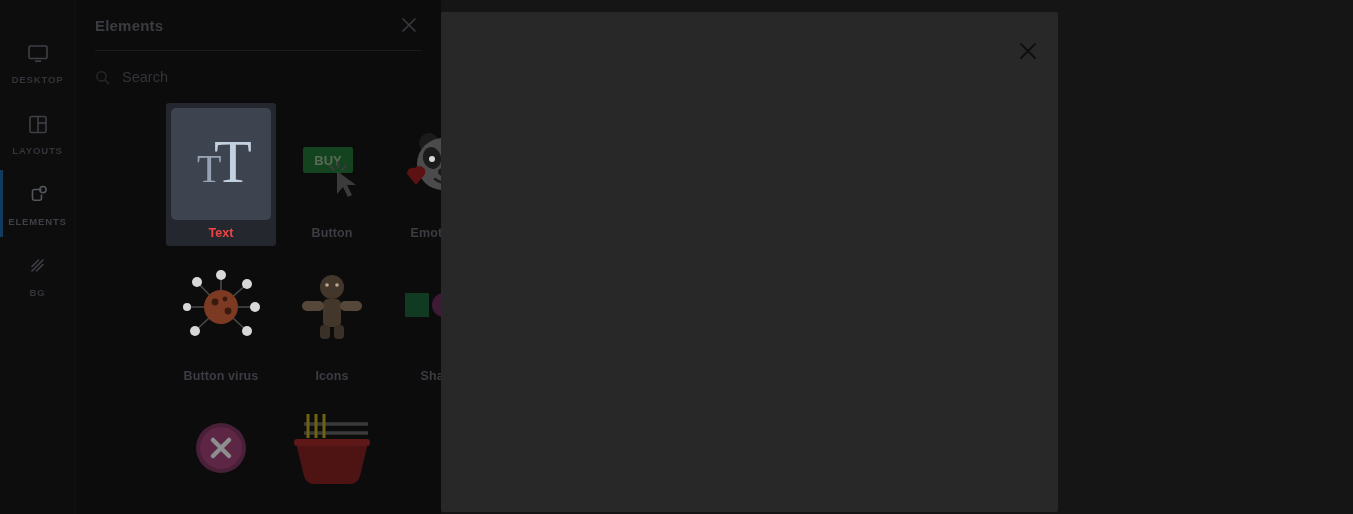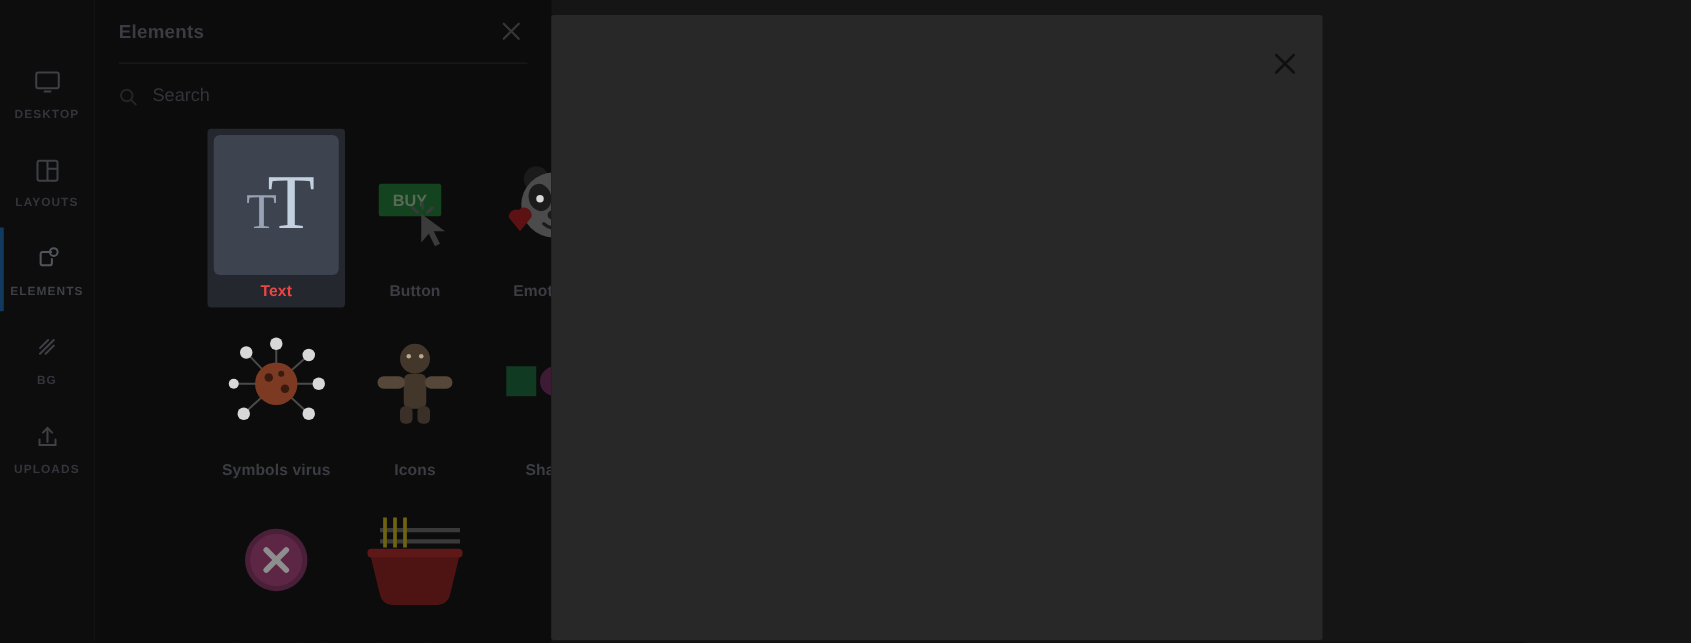--- a/index.html
+++ b/index.html
@@ -13,21 +13,21 @@
 
   
   #app { position:absolute; inset:0; background:#0a0a0a; }
 
   
   .rail {
     position:absolute; left:0; top:0; width:76px; height:514px;
     background:#0d0d0e;
     border-right:1px solid #121213;
     display:flex; flex-direction:column; align-items:center;
-    padding-top:38px;
+    padding-top:26px;
   }
   .rail-item {
     width:76px; height:71px;
     display:flex; flex-direction:column; align-items:center; justify-content:center;
     gap:7px; position:relative; cursor:pointer;
   }
   .rail-item .glyph { width:28px; height:28px; display:block; opacity:.52; }
   .rail-item .glyph svg { display:block; }
   .rail-label {
     font-size:9.5px; letter-spacing:.85px; font-weight:700;
@@ -148,30 +148,20 @@
         <svg width="28" height="28" viewBox="0 0 28 28" fill="none" stroke="#6c6f78" stroke-width="1.6" stroke-linecap="round">
           <line x1="8" y1="19" x2="19" y2="8"></line>
           <line x1="12.5" y1="19" x2="19" y2="12.5"></line>
           <line x1="8" y1="14.5" x2="14.5" y2="8"></line>
         </svg>
       </span>
       <span class="rail-label">BG</span>
     </div>
 
 
-    <div class="rail-item">
-      <span class="glyph">
-        <svg width="28" height="28" viewBox="0 0 28 28" fill="none" stroke="#6c6f78" stroke-width="1.6" stroke-linecap="round">
-          <path d="M14 18.5V7.5"></path>
-          <path d="M10.3 11.1L14 7.4l3.7 3.7"></path>
-          <path d="M7.6 16.6v4.3h12.8v-4.3"></path>
-        </svg>
-      </span>
-      <span class="rail-label">UPLOADS</span>
-    </div>
 
   </nav>
 
   <section class="panel">
 
     <header class="panel-head">
       <span class="panel-title">Elements</span>
       <span class="panel-close">
         <svg width="22" height="22" viewBox="0 0 22 22" fill="none" stroke="#45464b" stroke-width="1.7" stroke-linecap="round">
           <line x1="5" y1="5" x2="17" y2="17"></line>
@@ -259,21 +249,21 @@
               <circle cx="26" cy="31" r="5"></circle>
                 <circle cx="50" cy="24" r="5"></circle>
               <circle cx="76" cy="33" r="5"></circle>
                 <circle cx="84" cy="56" r="5"></circle>
               <circle cx="76" cy="80" r="5"></circle>
                 <circle cx="24" cy="80" r="5"></circle>
               <circle cx="16" cy="56" r="4"></circle>
             </g>
           </svg>
         </div>
-        <span class="caption">Symbols virus</span>
+        <span class="caption">Button virus</span>
       </div>
 
 
       <div class="cell">
         <div class="thumb">
           <svg class="art" viewBox="0 0 100 112">
             <circle cx="50" cy="36" r="12" fill="#43372c"></circle>
             <rect x="41" y="48" width="18" height="28" rx="5" fill="#43372c"></rect>
             <rect x="20" y="50" width="22" height="10" rx="5" fill="#55473a"></rect>
             <rect x="58" y="50" width="22" height="10" rx="5" fill="#55473a"></rect>

